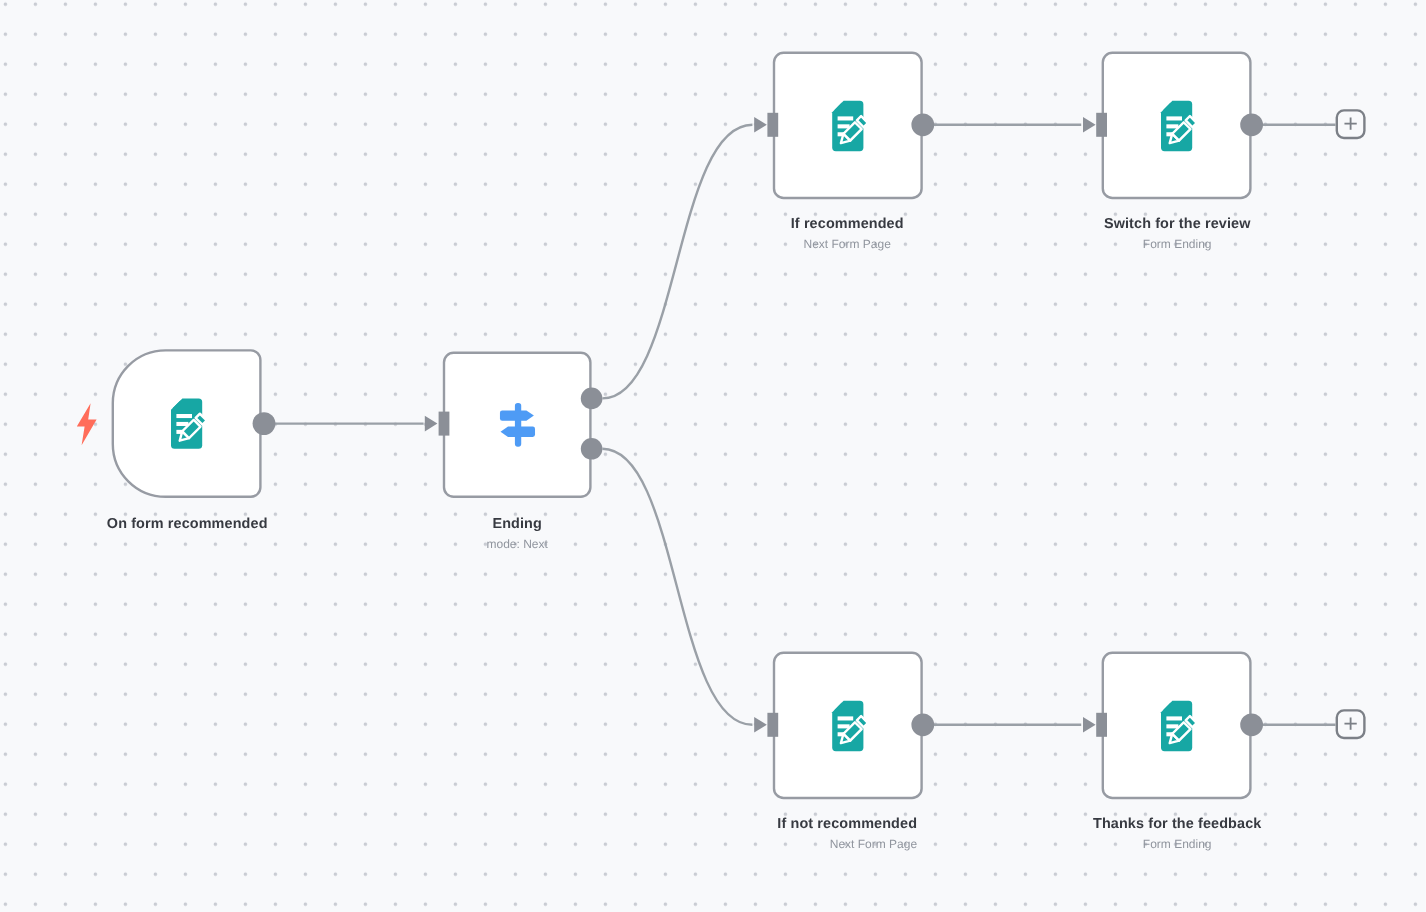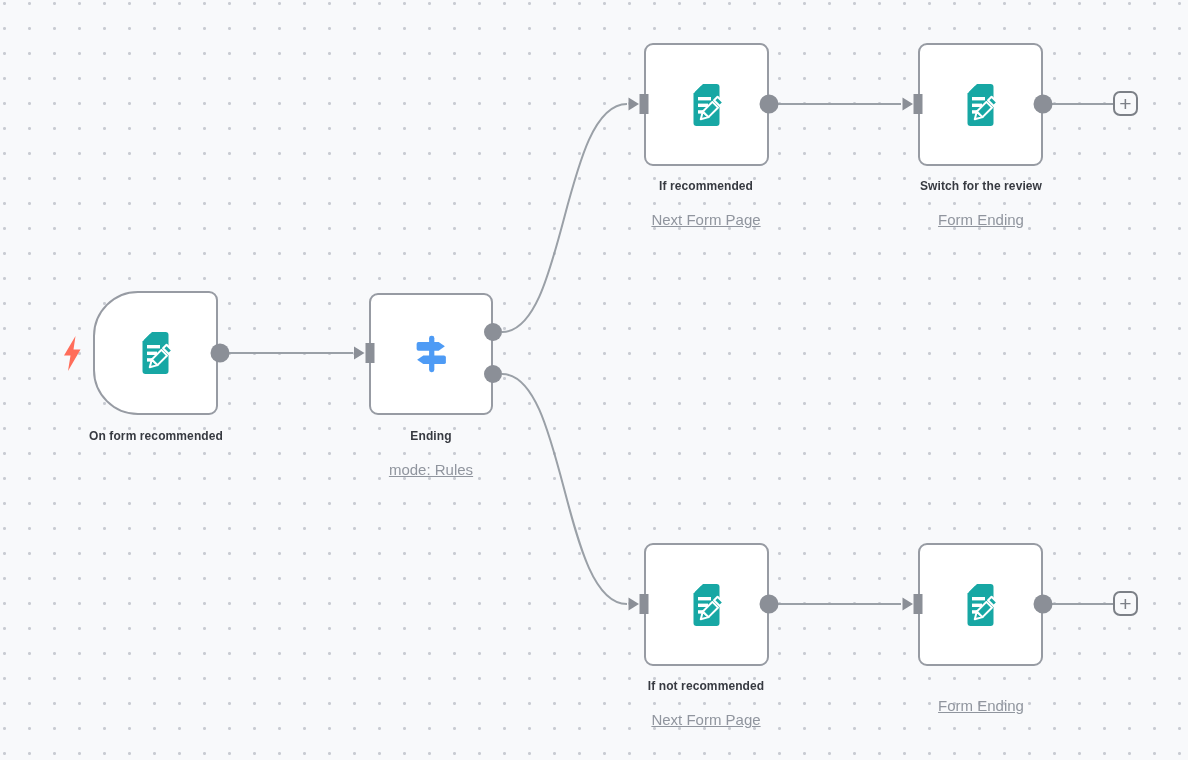--- a/index.html
+++ b/index.html
@@ -20,21 +20,21 @@
     display:flex; align-items:center; justify-content:center;
     z-index:2;
   }
   .node.trigger { border-radius:45px 9px 9px 45px; }
 
   .node-labels {
     position:absolute; transform:translateX(-50%);
     text-align:center; white-space:nowrap; z-index:1;
   }
   .node-name { font-size:12px; font-weight:700; color:#373a41; letter-spacing:.1px; }
-  .node-sub  { font-size:15px; font-weight:400; color:#90959e; margin-top:18px;text-decoration:underline; }
+  .node-sub  { font-size:10px; font-weight:400; color:#90959e; margin-top:6px; }
 
   #edges { position:absolute; left:0; top:0; z-index:5; pointer-events:none; }
   #edges .hit { pointer-events:stroke; }
 
   .bolt { position:absolute; left:61px; top:335px; z-index:2; }
 
   .add-btn {
     position:absolute; width:25px; height:25px; z-index:4;
     border:2.5px solid #7c8087; border-radius:7px; background:#f8f9fb;
     color:#7c8087; font-size:21px; font-weight:400; line-height:19px;
@@ -47,21 +47,21 @@
   #node-switch             { left:369px; top:293px; width:124px; height:122px; }
   #node-if-recommended     { left:644px; top:43px;  width:125px; height:123px; }
   #node-thanks-review      { left:918px; top:43px;  width:125px; height:123px; }
   #node-if-not-recommended { left:644px; top:543px; width:125px; height:123px; }
   #node-thanks-feedback    { left:918px; top:543px; width:125px; height:123px; }
 
   #labels-on-form-submission { left:156px; top:429px; }
   #labels-switch             { left:431px; top:429px; }
   #labels-if-recommended     { left:706px; top:179px; }
   #labels-thanks-review      { left:981px; top:179px; }
-  #labels-if-not-recommended { left:706px; top:679px; }
+  #labels-if-not-recommended { left:706px; top:679px;text-align:right; }
   #labels-thanks-feedback    { left:981px; top:679px; }
 
   #add-btn-top    { left:1113px; top:91px; }
   #add-btn-bottom { left:1113px; top:591px; }
 </style>
 </head>
 <body>
 
 <div id="canvas">
 
@@ -150,35 +150,36 @@
         <rect x="36.3" y="24" width="5" height="8"></rect>
       </g>
     </svg>
   </div>
 
   <div class="node-labels" id="labels-on-form-submission">
     <div class="node-name">On form recommended</div>
   </div>
   <div class="node-labels" id="labels-switch">
     <div class="node-name">Ending</div>
-    <div class="node-sub">mode: Rules</div>
+    <div class="node-sub">mode: Next</div>
   </div>
   <div class="node-labels" id="labels-if-recommended">
     <div class="node-name">If recommended</div>
     <div class="node-sub">Next Form Page</div>
   </div>
   <div class="node-labels" id="labels-thanks-review">
     <div class="node-name">Switch for the review</div>
     <div class="node-sub">Form Ending</div>
   </div>
   <div class="node-labels" id="labels-if-not-recommended">
     <div class="node-name">If not recommended</div>
     <div class="node-sub">Next Form Page</div>
   </div>
   <div class="node-labels" id="labels-thanks-feedback">
+    <div class="node-name">Thanks for the feedback</div>
     <div class="node-sub">Form Ending</div>
   </div>
 
   <svg id="edges" width="1188" height="760" viewBox="0 0 1188 760">
     <g stroke="#9aa0a7" stroke-width="2" fill="none">
       <path class="hit" d="M220 353 H353"></path>
       <path class="hit" d="M502 332 C 566 332 562 104 627 104"></path>
       <path class="hit" d="M502 374 C 566 374 562 604 627 604"></path>
       <path class="hit" d="M778 104 H901"></path>
       <path class="hit" d="M778 604 H901"></path>

